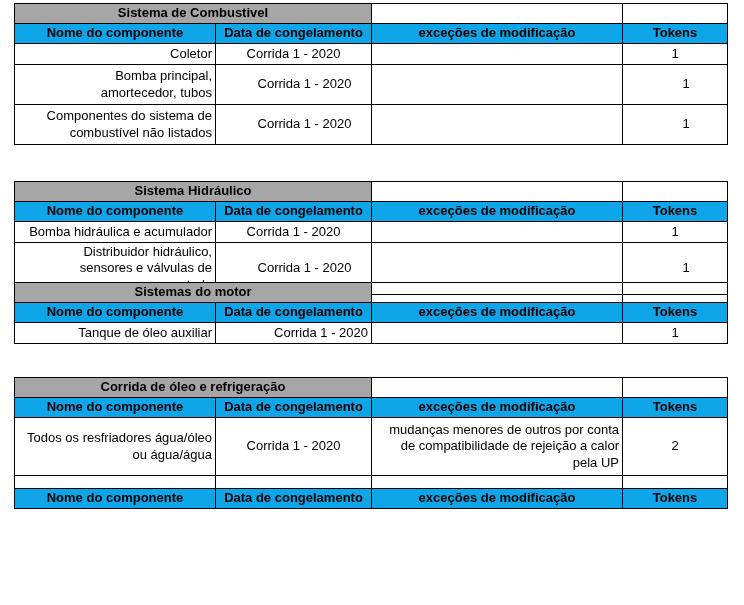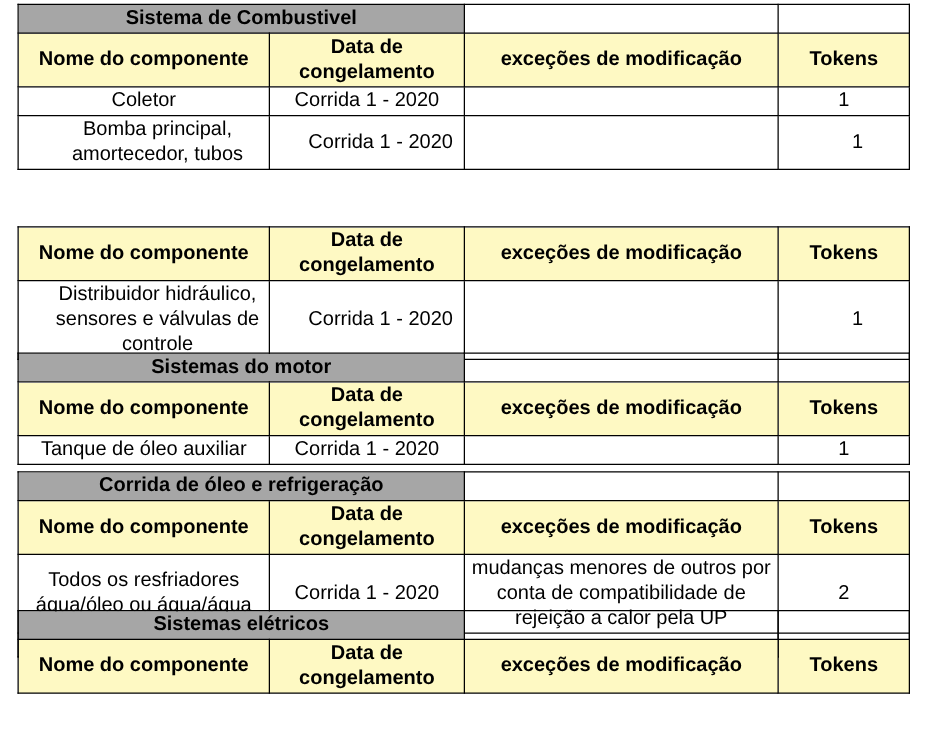--- a/index.html
+++ b/index.html
@@ -20,21 +20,21 @@
     height: 605px;
     padding: 0;
   }
   .tbl-wrap {
     position: absolute;
     left: 14px;
   }
   table.xl {
     border-collapse: collapse;
     table-layout: fixed;
-    font-size: 16px;
+    font-size: 13px;
     line-height: 1.25;
   }
   table.xl td {
     border: 1px solid #000000;
     padding: 1px 3px;
     vertical-align: middle;
     overflow: hidden;
     word-wrap: break-word;
   }
   
@@ -43,26 +43,26 @@
   col.c3 { width: 251px; }
   col.c4 { width: 105px; }
 
   td.title {
     background: #a6a6a6;
     font-weight: bold;
     text-align: center;
     height: 17px;
   }
   td.hdr {
-    background: #fef9c3;
+    background: #0ea5e9;
     font-weight: bold;
     text-align: center;
     height: 17px;
   }
-  td.left   { text-align: center; }
+  td.left   { text-align: right; }
   td.center { text-align: center; }
   td.nb     { border: none; background: transparent; }
 
   tr.r1 td { height: 18px; }
   tr.r2 td { height: 37px; padding-left: 25px; }
   tr.r3 td { height: 55px; }
 
   
   td.spacer { height: 16px; background: #ffffff; }
 </style>
@@ -96,38 +96,55 @@
           <td class="center">Corrida 1 - 2020</td>
           <td class="left"></td>
           <td class="center">1</td>
         </tr>
         <tr class="r2">
           <td class="left">Bomba principal, amortecedor, tubos</td>
           <td class="center">Corrida 1 - 2020</td>
           <td class="left"></td>
           <td class="center">1</td>
         </tr>
+        <tr class="r2">
+          <td class="left">Componentes do sistema de combustível não listados</td>
+          <td class="center">Corrida 1 - 2020</td>
+          <td class="left"></td>
+          <td class="center">1</td>
+        </tr>
       </tbody>
     </table>
   </div>
 
   <div class="tbl-wrap" style="top:181px;">
     <table class="xl">
       <colgroup>
           <col class="c1">
           <col class="c2">
           <col class="c3">
           <col class="c4">
         </colgroup>
       <tbody>
         <tr>
-          <td class="hdr">Nome do componente</td>
-          <td class="hdr">Data de congelamento</td>
-          <td class="hdr">exceções de modificação</td>
-          <td class="hdr">Tokens</td>
+          <td class="title" colspan="2">Sistema Hidráulico</td>
+          <td class="nb"></td>
+          <td class="nb"></td>
+        </tr>
+        <tr>
+          <td class="hdr">Nome do componente</td>
+          <td class="hdr">Data de congelamento</td>
+          <td class="hdr">exceções de modificação</td>
+          <td class="hdr">Tokens</td>
+        </tr>
+        <tr class="r1">
+          <td class="left">Bomba hidráulica e acumulador</td>
+          <td class="center">Corrida 1 - 2020</td>
+          <td class="left"></td>
+          <td class="center">1</td>
         </tr>
         <tr class="r2">
           <td class="left">Distribuidor hidráulico, sensores e válvulas de controle</td>
           <td class="center">Corrida 1 - 2020</td>
           <td class="left"></td>
           <td class="center">1</td>
         </tr>
       </tbody>
     </table>
   </div>
@@ -201,25 +218,20 @@
   <div class="tbl-wrap" style="top:488px;">
     <table class="xl">
       <colgroup>
           <col class="c1">
           <col class="c2">
           <col class="c3">
           <col class="c4">
         </colgroup>
       <tbody>
         <tr>
-          <td class="title" colspan="2">Sistemas elétricos</td>
-          <td class="nb"></td>
-          <td class="nb"></td>
-        </tr>
-        <tr>
           <td class="hdr">Nome do componente</td>
           <td class="hdr">Data de congelamento</td>
           <td class="hdr">exceções de modificação</td>
           <td class="hdr">Tokens</td>
         </tr>
       </tbody>
     </table>
   </div>
 
 </div>

